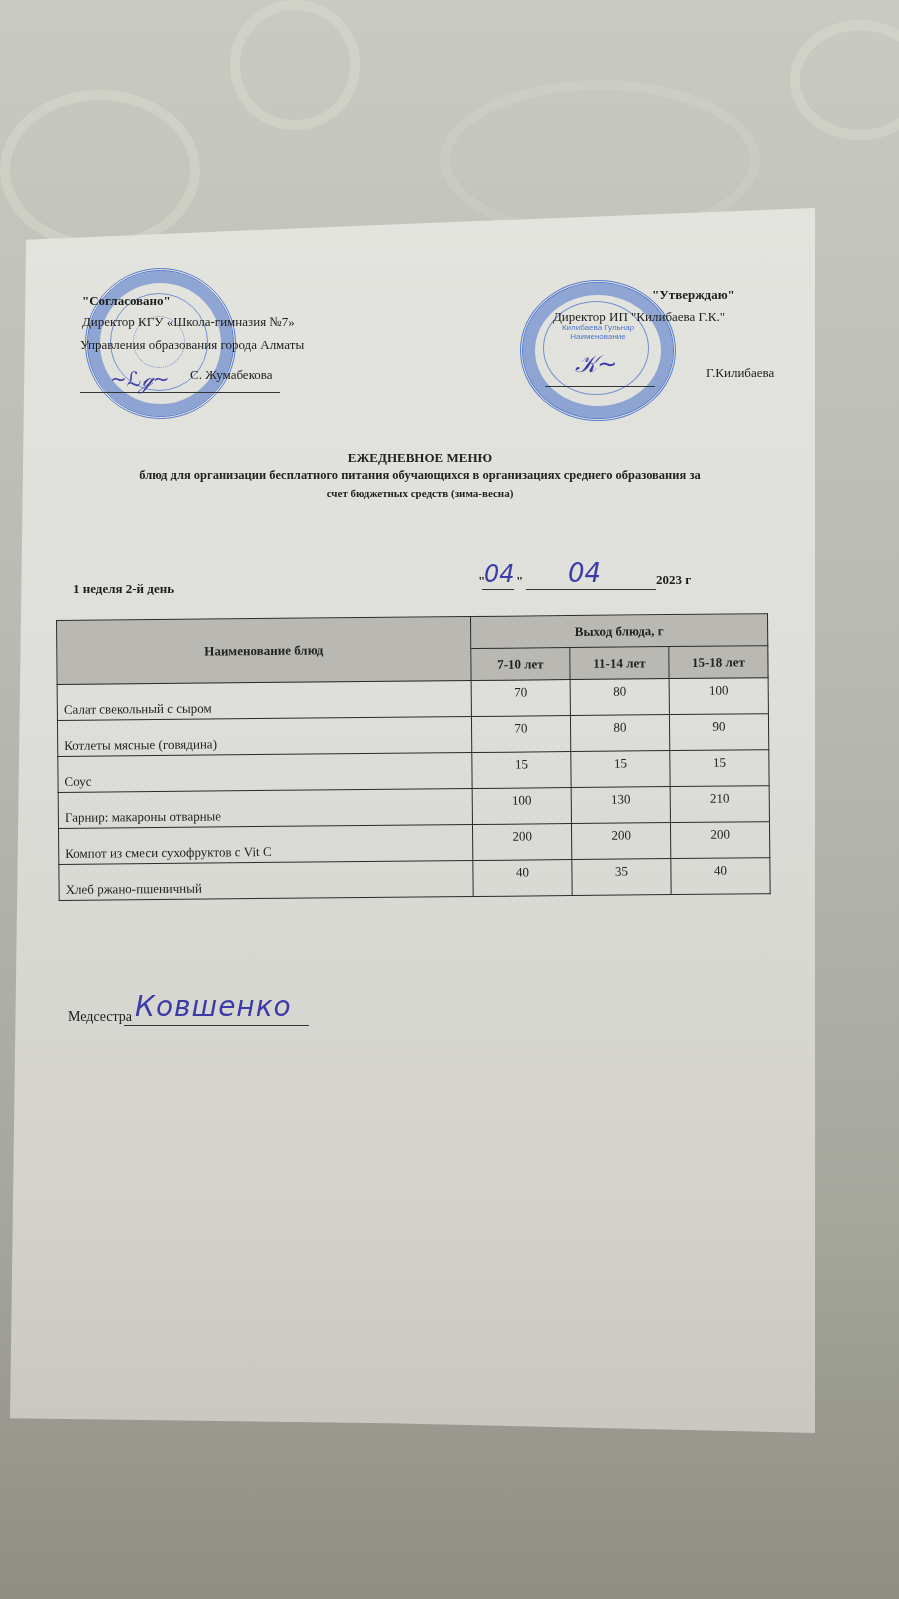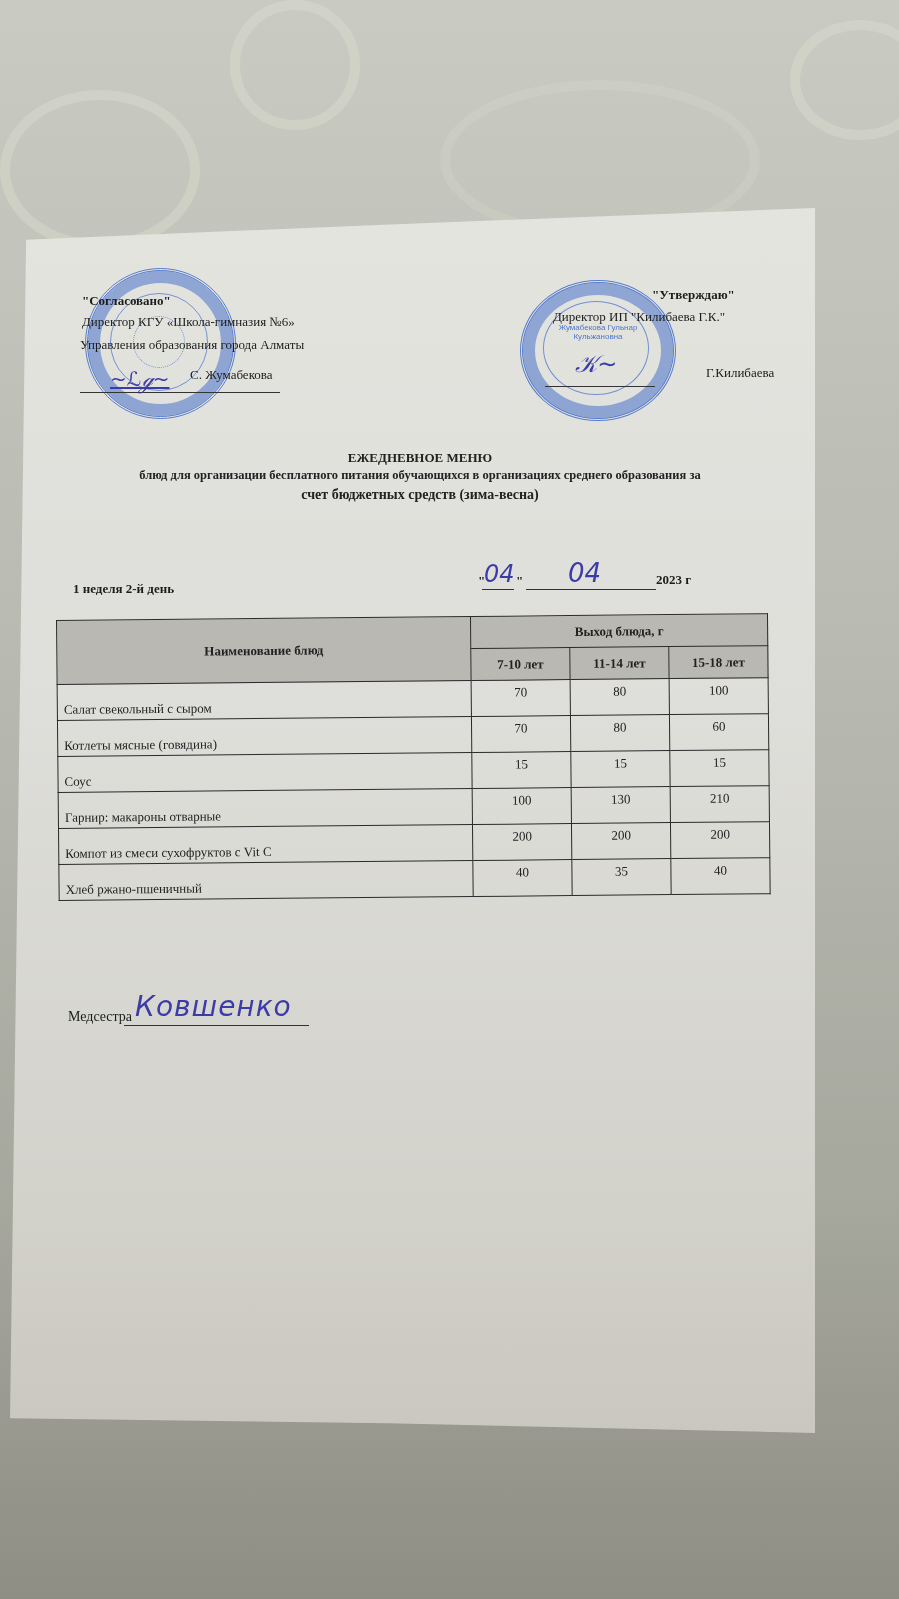--- a/index.html
+++ b/index.html
@@ -44,39 +44,39 @@
 <div class="bg-swirl" style="left:440px;top:80px;width:300px;height:140px;opacity:.5;"></div>
 <div class="bg-swirl" style="left:790px;top:20px;width:120px;height:100px;"></div>
 
 <div class="paper"></div>
 
 <div class="stamp" style="left:85px;top:268px;width:145px;height:145px;">
   <div class="stamp-inner" style="left:22px;top:22px;width:96px;height:96px;"></div>
   <div class="stamp-inner" style="left:45px;top:45px;width:50px;height:50px;border-style:dotted;"></div>
 </div>
 <div class="abs hdr bold" style="left:82px;top:290px;">"Согласовано"</div>
-<div class="abs hdr" style="left:82px;top:311px;">Директор КГУ «Школа-гимназия №6»</div>
+<div class="abs hdr" style="left:82px;top:311px;">Директор КГУ «Школа-гимназия №7»</div>
 <div class="abs hdr" style="left:80px;top:334px;">Управления образования города Алматы</div>
 <div class="abs" style="left:80px;top:392px;width:200px;border-bottom:1px solid #333;"></div>
-<div class="abs hand" style="left:110px;top:365px;font-size:20px;text-decoration:underline;">~ℒℊ~</div>
+<div class="abs hand" style="left:110px;top:365px;font-size:20px;">~ℒℊ~</div>
 <div class="abs hdr" style="left:190px;top:364px;text-align:center;">С. Жумабекова</div>
 
 <div class="stamp" style="left:520px;top:280px;width:150px;height:135px;">
   <div class="stamp-inner" style="left:20px;top:18px;width:104px;height:92px;"></div>
-  <div class="stamp-text" style="left:35px;top:40px;width:80px;">Жумабекова Гульнар Кульжановна</div>
+  <div class="stamp-text" style="left:35px;top:40px;width:80px;">Килибаева Гульнар Наименование</div>
 </div>
 <div class="abs hdr bold" style="left:652px;top:284px;">"Утверждаю"</div>
 <div class="abs hdr" style="left:553px;top:306px;">Директор ИП "Килибаева Г.К."</div>
 <div class="abs" style="left:545px;top:386px;width:110px;border-bottom:1px solid #333;"></div>
 <div class="abs hand" style="left:575px;top:350px;font-size:24px;">𝒦∼</div>
 <div class="abs hdr" style="left:662px;top:362px;margin-left:44px;">Г.Килибаева</div>
 
 <div class="title" style="top:450px;">ЕЖЕДНЕВНОЕ МЕНЮ</div>
 <div class="title" style="top:468px;font-size:12.5px;">блюд для организации бесплатного питания обучающихся   в организациях среднего образования за</div>
-<div class="title" style="top:487px;font-size:14px;">счет бюджетных средств (зима-весна)</div>
+<div class="title" style="top:487px;font-size:11px;">счет бюджетных средств (зима-весна)</div>
 
 <div class="abs hdr bold" style="left:73px;top:578px;">1 неделя 2-й день</div>
 <div class="abs" style="left:478px;top:560px;width:300px;height:30px;">
   <span class="abs hdr bold" style="left:0;top:10px;">"</span>
   <span class="abs hand" style="left:6px;top:0;font-size:24px;">04</span>
   <span class="abs" style="left:4px;top:29px;width:32px;border-bottom:1px solid #333;"></span>
   <span class="abs hdr bold" style="left:38px;top:10px;">"</span>
   <span class="abs hand" style="left:90px;top:-2px;font-size:26px;">04</span>
   <span class="abs" style="left:48px;top:29px;width:130px;border-bottom:1px solid #333;"></span>
   <span class="abs hdr bold" style="left:178px;top:9px;">2023 г</span>
@@ -98,21 +98,21 @@
     <tr>
       <td class="name">Салат свекольный с сыром</td>
       <td class="num">70</td>
       <td class="num">80</td>
       <td class="num">100</td>
     </tr>
     <tr>
       <td class="name">Котлеты мясные (говядина)</td>
       <td class="num">70</td>
       <td class="num">80</td>
-      <td class="num">60</td>
+      <td class="num">90</td>
     </tr>
     <tr>
       <td class="name">Соус</td>
       <td class="num">15</td>
       <td class="num">15</td>
       <td class="num">15</td>
     </tr>
     <tr>
       <td class="name">Гарнир: макароны отварные</td>
       <td class="num">100</td>

